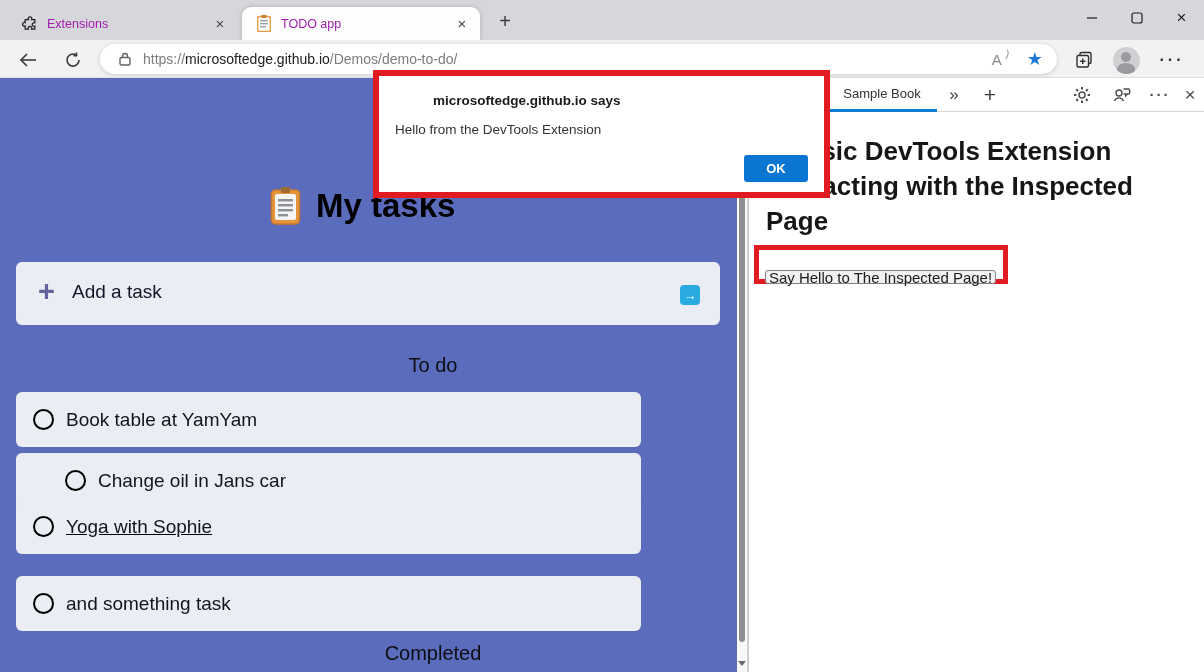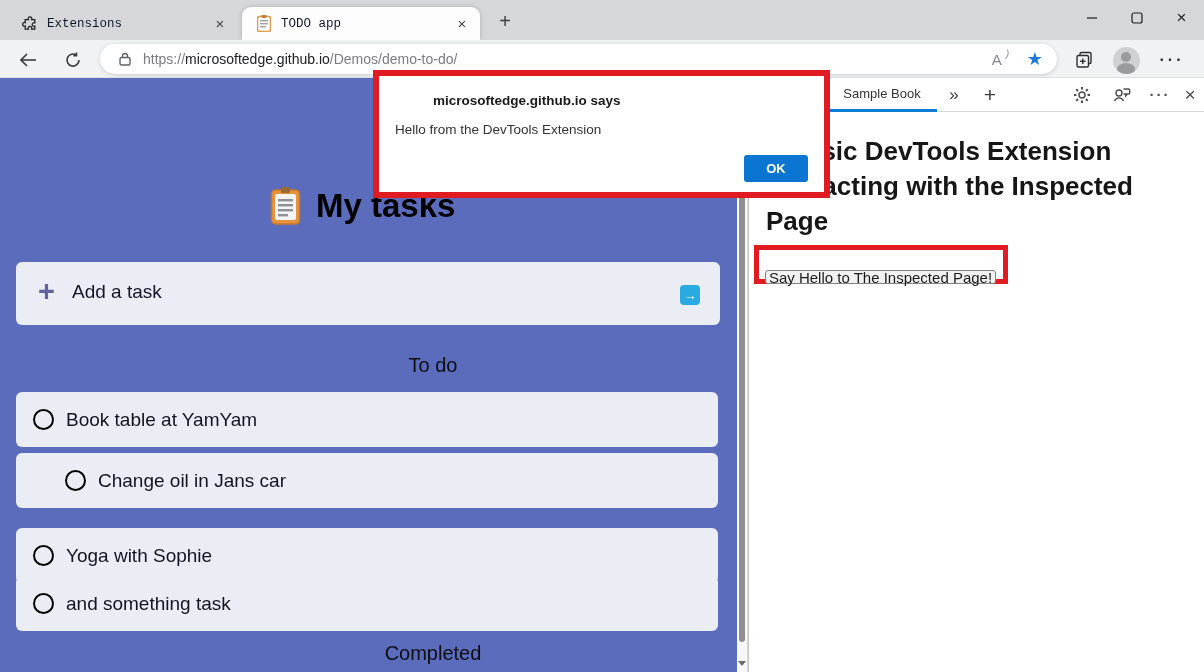--- a/index.html
+++ b/index.html
@@ -7,21 +7,21 @@
   .window {
     position: relative; width: 1204px; height: 672px; overflow: hidden;
     background: #d5d7da; font-family: "Liberation Sans", sans-serif;
   }
   
   .tabstrip { position: absolute; top: 0; left: 0; right: 0; height: 40px; background: #d5d7da; }
   .tab { position: absolute; top: 7px; height: 33px; display: flex; align-items: center; cursor: default; }
   .tab-inactive { left: 8px; width: 230px; }
   .tab-active { left: 242px; width: 238px; background: #fdfdfd; border-radius: 9px 9px 0 0; box-shadow: 0 0 5px rgba(0,0,0,.18); }
   .tab .favicon { margin-left: 13px; width: 17px; height: 17px; flex: 0 0 auto; display:flex; align-items:center; justify-content:center; }
-  .tab .tab-label { margin-left: 9px; font-size: 12.5px; color: #0f172a; flex: 1; white-space: nowrap; overflow: hidden; font-family: Liberation Mono, monospace; }
+  .tab .tab-label { margin-left: 9px; font-size: 12.5px; color: #a21caf; flex: 1; white-space: nowrap; overflow: hidden; }
   .tab .tab-close { margin-right: 9px; width: 18px; height: 18px; display: flex; align-items: center; justify-content: center;
     color: #444; font-size: 15px; border-radius: 3px; }
   .newtab-btn { position: absolute; left: 493px; top: 9px; width: 24px; height: 24px; font-size: 20px; color: #3c3c3c;
     display: flex; align-items: center; justify-content: center; }
   .wincontrols { position: absolute; top: 0; right: 0; height: 35px; display: flex; }
   .winbtn { width: 45px; height: 35px; display: flex; align-items: center; justify-content: center; color: #1c1c1c; }
   .winbtn svg { display: block; }
   .win-close-x { font-size: 17px; color: #1c1c1c; }
   
   .toolbar { position: absolute; top: 40px; left: 0; right: 0; height: 38px; background: #f1f2f4; border-bottom: 1px solid #e0e0e0; }
@@ -49,23 +49,23 @@
   .page-title .title-text { margin-left: 15px; font-size: 33px; font-weight: bold; color: #000; }
   .clipboard-big { width: 31px; height: 40px; position: relative; }
   .add-card { position: absolute; left: 16px; top: 184px; width: 704px; height: 63px; background: var(--card_background, #ebedf4); border-radius: 6px; }
   .add-plus { position: absolute; left: 22px; top: 13px; font-size: 29px; font-weight: bold; color: #63639b; }
   .add-label { position: absolute; left: 56px; top: 19px; font-size: 19px; color: #15152a; }
   .submit-btn { position: absolute; right: 20px; top: 23px; width: 20px; height: 20px; border-radius: 4px;
     background: var(--submit_arrow_blue, #29aae1); color: #fff; display: flex; align-items: center; justify-content: center;
     font-size: 13px; font-weight: bold; }
   .section-head { position: absolute; left: 0; width: 866px; text-align: center; font-size: 20px; color: #0d0d12; }
   .sec-todo { top: 276px; } .sec-completed { top: 564px; }
-  .todo-item { position: absolute; left: 16px; width: 702px; height: 55px; background: var(--card_background, #ebedf4);
+  .todo-item { position: absolute; left: 16px; width: 625px; height: 55px; background: var(--card_background, #ebedf4);
     border-radius: 6px; display: flex; align-items: center; }
-  .it-0 { top: 314px; } .it-1 { top: 375px; padding-left: 32px; } .it-2 { top: 450px; } .it-3 { top: 498px; }
+  .it-0 { top: 314px; } .it-1 { top: 375px; padding-left: 32px; } .it-2 { top: 421px; text-decoration: underline; } .it-3 { top: 498px; }
   .circle { width: 21px; height: 21px; border: 2.5px solid #000; border-radius: 50%; margin-left: 17px; flex: 0 0 auto; }
   .item-text { margin-left: 12px; font-size: 19px; color: #14141e; }
   
   .scrollbar { position: absolute; left: 737px; top: 78px; width: 10px; height: 594px; background: #f8f8f8; }
   .scroll-thumb { position: absolute; left: 2px; top: 2px; width: 6px; height: 562px; background: #8f8f8f; border-radius: 3px; }
   .scroll-down { position: absolute; left: 1px; bottom: 6px; width: 0; height: 0;
     border-left: 4px solid transparent; border-right: 4px solid transparent; border-top: 5px solid #6a6a6a; }
   
   .devtools { position: absolute; left: 748px; top: 78px; width: 456px; height: 594px; background: #fff; border-left: 1px solid #c9c9c9; }
   .dt-toolbar { position: absolute; top: 0; left: 0; right: 0; height: 34px; border-bottom: 1px solid #d8d8d8; background: #fff; }

